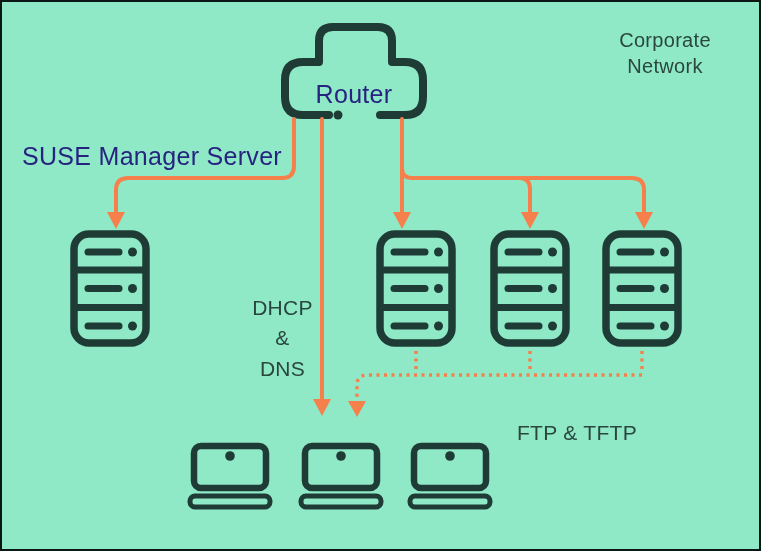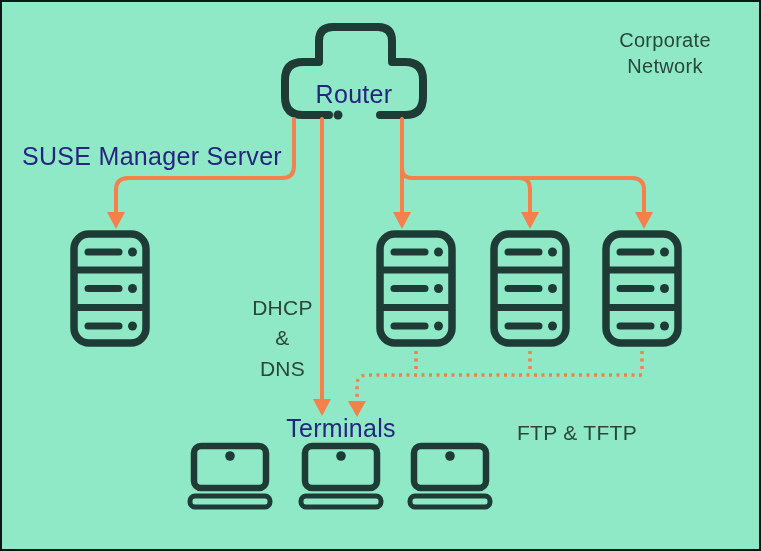--- a/index.html
+++ b/index.html
@@ -116,17 +116,16 @@
 
   <div class="label navy fs25" style="left:302px;top:76px;width:100px;">Router</div>
 
   <div class="label navy fs25" style="left:8px;top:138px;width:284px;">SUSE Manager Server</div>
 
 
   <div class="label teal fs21" style="left:243px;top:260px;width:75px;margin-top:31px;">DHCP
 &amp;
 DNS</div>
 
-  <div class="label navy fs25" style="left:261px;top:410px;width:156px;">Terminals</div>
 
   <div class="label teal fs21" style="left:502px;top:380px;width:146px;margin-top:36px;">FTP &amp; TFTP</div>
 
 </div>
 
 </body></html>

